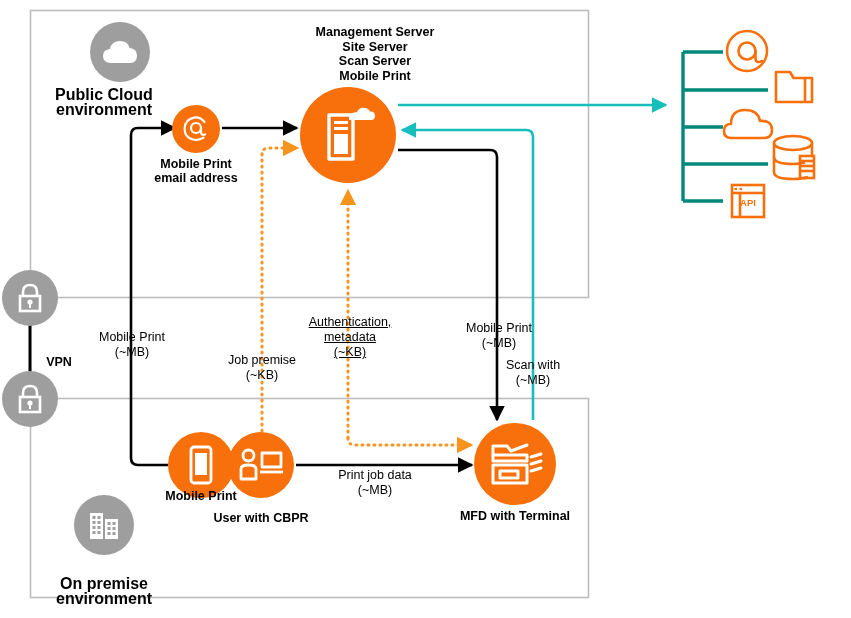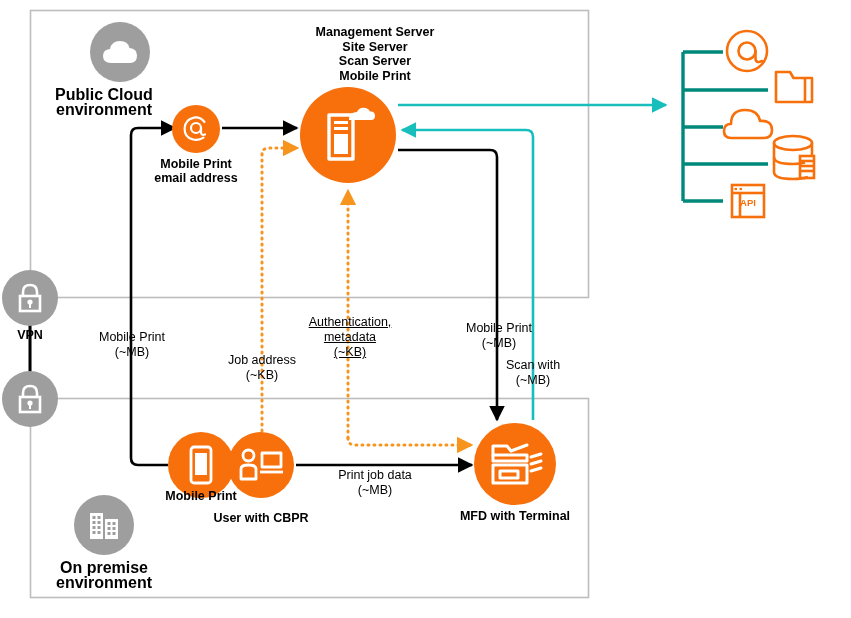--- a/index.html
+++ b/index.html
@@ -184,41 +184,41 @@
             <rect x="11.5" y="24" width="3" height="3"></rect>
           <rect x="21.5" y="15" width="3" height="3"></rect>
             <rect x="26.5" y="15" width="3" height="3"></rect>
           <rect x="21.5" y="20" width="3" height="3"></rect>
             <rect x="26.5" y="20" width="3" height="3"></rect>
           <rect x="21.5" y="25" width="3" height="3"></rect>
             <rect x="26.5" y="25" width="3" height="3"></rect>
         </g>
       </svg>
     </div>
-    <div class="lbl envname" style="left:-14px; top:66px; width:140px;">On premise
+    <div class="lbl envname" style="left:-14px; top:82px; width:140px;">On premise
 environment</div>
   </div>
 
   <div class="circle gray" style="left:2px; top:270px; width:56px; height:56px;">
     <svg width="28" height="32" viewBox="0 0 28 32">
       <path d="M 7 14 L 7 10 Q 7 3 14 3 Q 21 3 21 10 L 21 14" fill="none" stroke="#ffffff" stroke-width="2.6"></path>
       <rect x="4" y="14" width="20" height="15" fill="none" stroke="#ffffff" stroke-width="2.6"></rect>
       <circle cx="14" cy="20" r="2.6" fill="#ffffff"></circle>
       <rect x="13" y="20" width="2" height="6" fill="#ffffff"></rect>
     </svg>
   </div>
   <div class="circle gray" style="left:2px; top:371px; width:56px; height:56px;">
     <svg width="28" height="32" viewBox="0 0 28 32">
       <path d="M 7 14 L 7 10 Q 7 3 14 3 Q 21 3 21 10 L 21 14" fill="none" stroke="#ffffff" stroke-width="2.6"></path>
       <rect x="4" y="14" width="20" height="15" fill="none" stroke="#ffffff" stroke-width="2.6"></rect>
       <circle cx="14" cy="20" r="2.6" fill="#ffffff"></circle>
       <rect x="13" y="20" width="2" height="6" fill="#ffffff"></rect>
     </svg>
   </div>
-  <div class="lbl vpn" style="left:0px; top:328px; width:60px;">VPN</div>
+  <div class="lbl vpn" style="left:0px; top:355px; width:60px;padding-left:29px;">VPN</div>
 
   <div class="circle orange" style="left:172px; top:105px; width:48px; height:48px;">
     <svg width="28" height="28" viewBox="0 0 28 28">
       <g fill="none" stroke="#ffffff" stroke-width="2.2" stroke-linecap="round">
         <circle cx="14" cy="13" r="5"></circle>
         <path d="M 19 13 L 19 17 Q 19 21 23 19.5"></path>
         <path d="M 22.5 7 Q 18 1.5 12 2.6 Q 3 4.4 2.6 13.5 Q 2.4 22.5 11 24.5
                  Q 17 25.8 21.5 22.6"></path>
       </g>
     </svg>
@@ -278,21 +278,21 @@
         <path d="M 44 25 L 54 22"></path>
         <path d="M 44 32 L 54 29"></path>
       </g>
     </svg>
   </div>
   <div class="lbl bold" style="left:455px; top:509px; width:120px;">MFD with Terminal</div>
 
   <div class="lbl flow" style="left:86px; top:330px; width:92px;">Mobile Print
 (~MB)</div>
 
-  <div class="lbl flow" style="left:207px; top:353px; width:110px;">Job address
+  <div class="lbl flow" style="left:207px; top:353px; width:110px;">Job premise
 (~KB)</div>
 
   <div class="lbl flow" style="left:296px; top:315px; width:108px;text-decoration:underline;">Authentication,
 metadata
 (~KB)</div>
 
   <div class="lbl flow" style="left:453px; top:321px; width:92px;">Mobile Print
 (~MB)</div>
 
   <div class="lbl flow" style="left:487px; top:358px; width:92px;">Scan with

